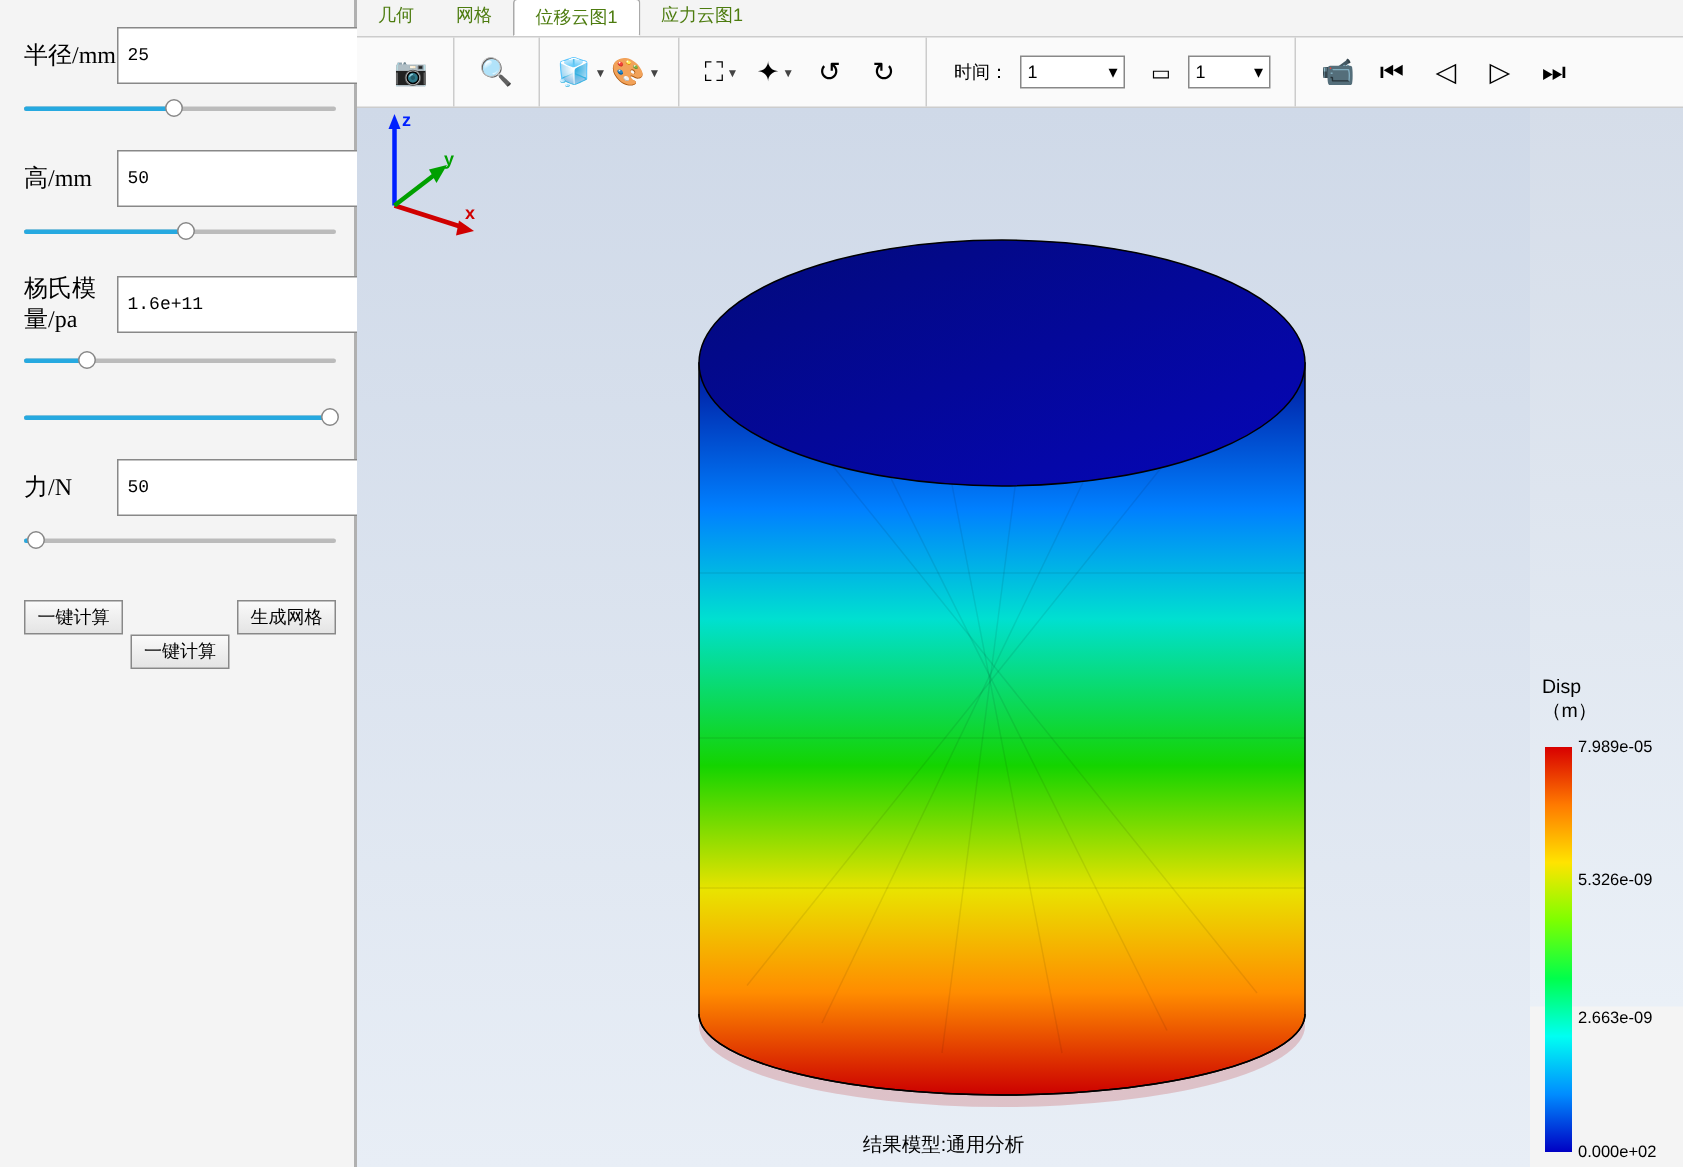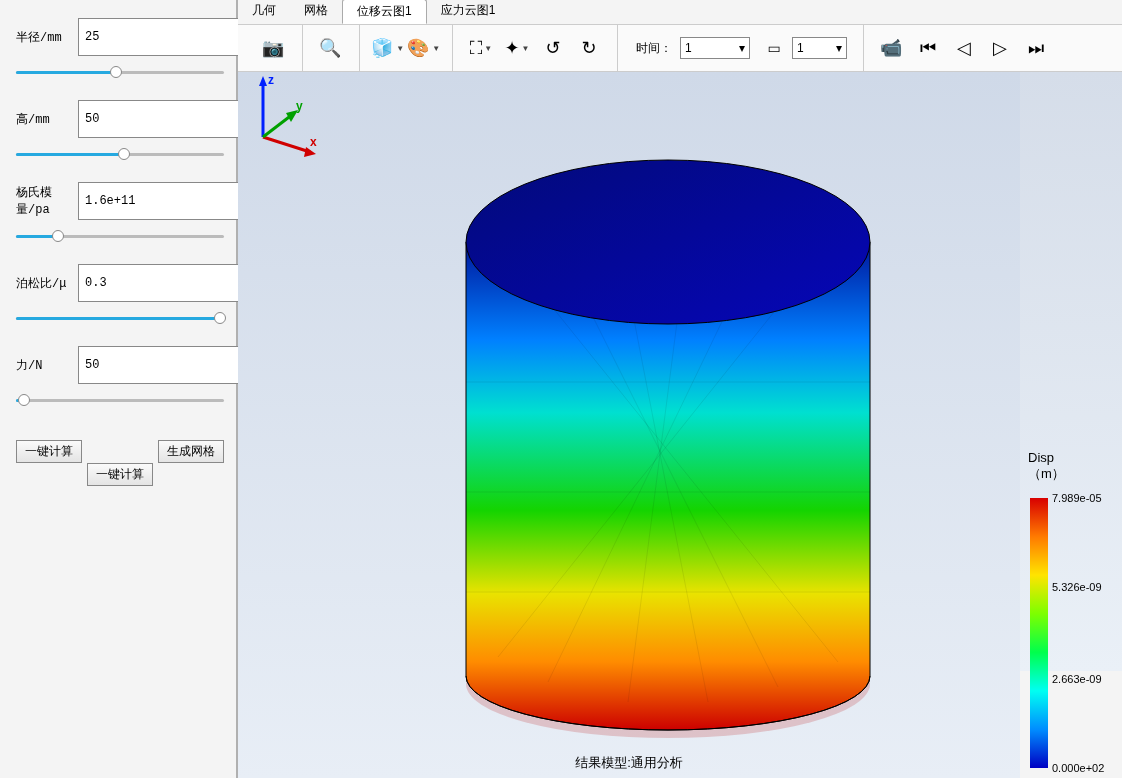--- a/index.html
+++ b/index.html
@@ -2,33 +2,33 @@
 <html><head>
 <meta charset="utf-8">
 <style>
   * { box-sizing: border-box; }
   html, body { margin:0; padding:0; font-family:"Microsoft YaHei", Arial, sans-serif; font-size:12px; color:#000; }
   body { width:1122px; height:778px; background:#f4f4f4; position:relative; overflow:hidden; }
 
   
   .sidebar { position:absolute; left:0; top:0; width:238px; height:778px; background:#f4f4f4; border-right:2px solid #b0b0b0; padding:18px 12px 0 16px; }
   .param-row { margin-bottom:6px; display:flex; align-items:center; }
-  .param-label { flex:0 0 62px; font-family:Liberation Mono, monospace; font-size:12px; }
+  .param-label { flex:0 0 62px; font-family:Liberation Serif, serif; font-size:16px; }
   .param-input { flex:1; height:38px; border:1px solid #888; background:#fff; font-family:"Courier New",monospace; font-size:12px; padding:0 6px; }
   .slider-wrap { margin:0 0 18px 0; height:20px; position:relative; }
   .slider-track { position:absolute; left:0; right:0; top:9px; height:3px; background:#bbb; border-radius:2px; }
   .slider-fill  { position:absolute; left:0; top:9px; height:3px; background:#26a9e0; border-radius:2px; }
   .slider-thumb { position:absolute; top:4px; width:12px; height:12px; background:#fff; border:1px solid #888; border-radius:6px; }
   .btn-row { display:flex; justify-content:space-between; margin-top:30px; }
   .btn { background:linear-gradient(#fafafa,#e4e4e4); border:1px solid #888; padding:2px 8px; font-size:12px; cursor:pointer; display:inline-block; }
   .btn-center { text-align:center; }
 
   
   .tabs { position:absolute; left:238px; top:0; right:0; height:24px; background:#f4f4f4; display:flex; align-items:flex-end; }
-  .tab { padding:3px 14px 3px 14px; font-size:12px; color:#000000; cursor:pointer; }
+  .tab { padding:3px 14px 3px 14px; font-size:12px; color:#4d7c0f; cursor:pointer; }
   .tab.active { background:#fff; border:1px solid #aaa; border-bottom:1px solid #fff; border-radius:3px 3px 0 0; }
 
   
   .toolbar { position:absolute; left:238px; top:24px; right:0; height:48px; background:#fafafa; border-top:1px solid #ccc; border-bottom:1px solid #ccc; display:flex; align-items:center; padding:0 8px; }
   .tool-grp { display:flex; align-items:center; border-right:1px solid #ccc; padding:0 10px; height:100%; }
   .tool-btn { width:32px; height:32px; display:flex; align-items:center; justify-content:center; border:1px solid transparent; border-radius:3px; margin:0 2px; cursor:pointer; font-size:18px; }
   .tool-btn .dd { font-size:8px; margin-left:2px; color:#444; }
   .time-label { padding:0 8px; font-size:12px; }
   .time-select { width:70px; height:22px; border:1px solid #888; background:#fff; font-size:12px; display:flex; align-items:center; justify-content:space-between; padding:0 4px; margin-right:6px; }
 
@@ -69,24 +69,20 @@
         <div class="slider-thumb" style="left:calc(52% - 6px)"></div>
       </div>
       <div class="param-row">
         <span class="param-label">杨氏模量/pa</span>
         <input class="param-input" value="1.6e+11" style="">
       </div>
       <div class="slider-wrap">
         <div class="slider-track"></div>
         <div class="slider-fill" style="width:20%"></div>
         <div class="slider-thumb" style="left:calc(20% - 6px)"></div>
-      </div>
-      <div class="param-row">
-        <span class="param-label">泊松比/μ</span>
-        <input class="param-input" value="0.3" style="">
       </div>
       <div class="slider-wrap">
         <div class="slider-track"></div>
         <div class="slider-fill" style="width:98%"></div>
         <div class="slider-thumb" style="left:calc(98% - 6px)"></div>
       </div>
       <div class="param-row">
         <span class="param-label">力/N</span>
         <input class="param-input" value="50" style="">
       </div>

